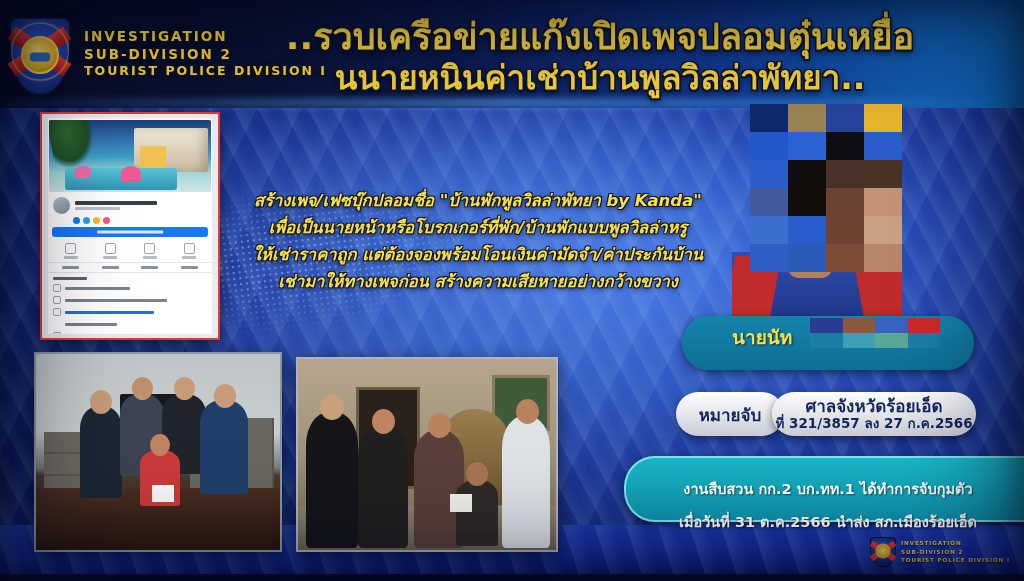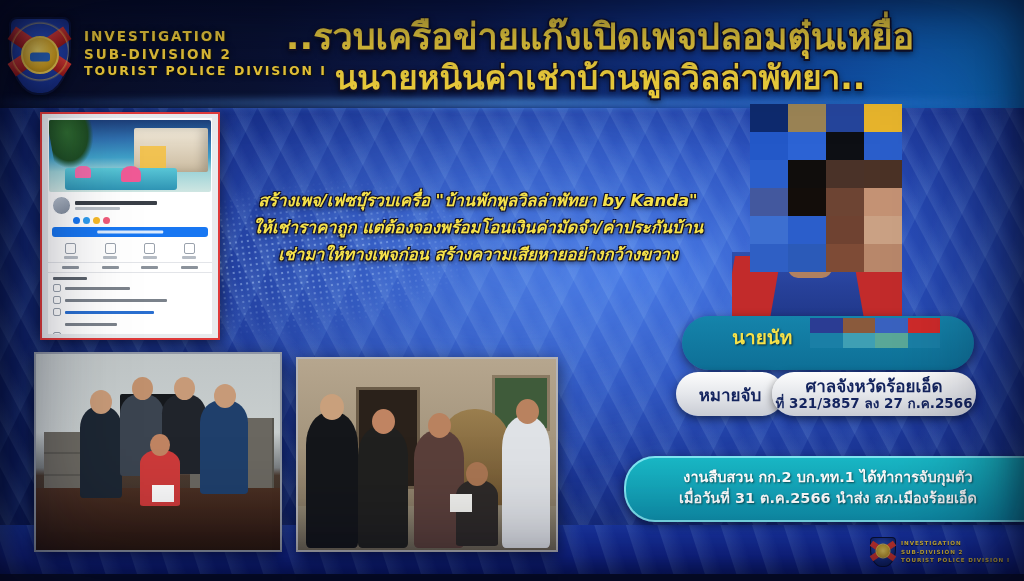--- a/index.html
+++ b/index.html
@@ -164,36 +164,36 @@
     background:linear-gradient(180deg,#1584ab,#0e6f96);box-shadow:0 3px 10px rgba(0,0,0,.5);}
   .name-pill .nm{position:absolute;left:50px;top:6px;color:#f6e24a;font-size:19px;font-weight:bold;
     text-shadow:1px 1px 2px rgba(0,0,0,.7);}
   .name-mask{position:absolute;left:128px;top:2px;width:130px;height:30px;display:grid;
     grid-template-columns:repeat(4,1fr);grid-template-rows:repeat(2,1fr);}
   .name-mask i{display:block;}
   .name-pill .rl{position:absolute;left:0;right:0;top:27px;text-align:center;color:#f6e24a;font-size:15px;font-weight:bold;
     text-shadow:1px 1px 2px rgba(0,0,0,.7);}
 
   
-  .warrant{position:absolute;left:676px;top:372px;width:300px;height:48px;}
+  .warrant{position:absolute;left:676px;top:392px;width:300px;height:48px;}
   .w-pill{position:absolute;top:0;height:44px;border-radius:22px;
     background:linear-gradient(180deg,#fdfdfd 0%,#e6e8ec 48%,#c9ccd4 100%);
     box-shadow:0 3px 8px rgba(0,0,0,.5);display:flex;align-items:center;justify-content:center;}
   .w-left{left:0;width:108px;}
   .w-left span{color:#14245e;font-size:17px;font-weight:bold;}
   .w-right{left:96px;width:204px;flex-direction:column;gap:1px;}
   .w-right .a{color:#14245e;font-size:17px;font-weight:bold;line-height:1.1;}
   .w-right .b{color:#14245e;font-size:13.5px;font-weight:bold;line-height:1.1;}
 
   
   .arrest{position:absolute;left:624px;top:456px;width:400px;height:62px;
     background:linear-gradient(180deg,#19b8c6,#0f93ae);
     border-radius:31px 0 0 31px;border:2px solid #7fe6f2;border-right:none;
     box-shadow:0 3px 10px rgba(0,0,0,.45);}
-  .arrest p{margin:0;text-align:center;color:#ffffff;font-size:14.5px;font-weight:bold;white-space:nowrap;
+  .arrest p{margin:12px;text-align:center;color:#ffffff;font-size:14.5px;font-weight:bold;white-space:nowrap;
     text-shadow:1px 1px 2px rgba(0,0,0,.55);line-height:1.42;}
   .arrest .wrap{padding:9px 26px 0 30px;}
 
   
   .foot{position:absolute;right:14px;bottom:14px;display:flex;align-items:center;gap:5px;opacity:.97;}
   .foot .fshield{position:relative;width:24px;height:28px;
     background:radial-gradient(circle at 45% 36%,#2f56c8,#152a78 60%,#0d1a4d 100%);
     border:1px solid #0a1130;border-radius:4px 4px 45% 45%/4px 4px 60% 60%;}
   .foot .fshield .fs{position:absolute;left:-8%;top:36%;width:116%;height:6px;background:#d8362c;transform:rotate(-34deg);}
   .foot .fshield .fs.b{transform:rotate(34deg);}
@@ -304,21 +304,22 @@
         <div class="fb-row">
             <i></i>
           </div>
 
       </div>
 
     </div>
   </div>
 
   <div class="body-text">
-    <p>สร้างเพจ/เฟซบุ๊รวบเครื่อ "บ้านพักพูลวิลล่าพัทยา by Kanda"</p>
+    <p>สร้างเพจ/เฟซบุ๊กปลอมชื่อ "บ้านพักพูลวิลล่าพัทยา by Kanda"</p>
+    <p>เพื่อเป็นนายหน้าหรือโบรกเกอร์ที่พัก/บ้านพักแบบพูลวิลล่าหรู</p>
     <p>ให้เช่าราคาถูก แต่ต้องจองพร้อมโอนเงินค่ามัดจำ/ค่าประกันบ้าน</p>
     <p>เช่ามาให้ทางเพจก่อน สร้างความเสียหายอย่างกว้างขวาง</p>
   </div>
 
   <div class="suspect">
     <div class="sus-body"></div>
     <div class="sus-neck"></div>
     <div class="mosaic">
       <i style="background:#0e2a6e"></i>
         <i style="background:#9b8455"></i>

